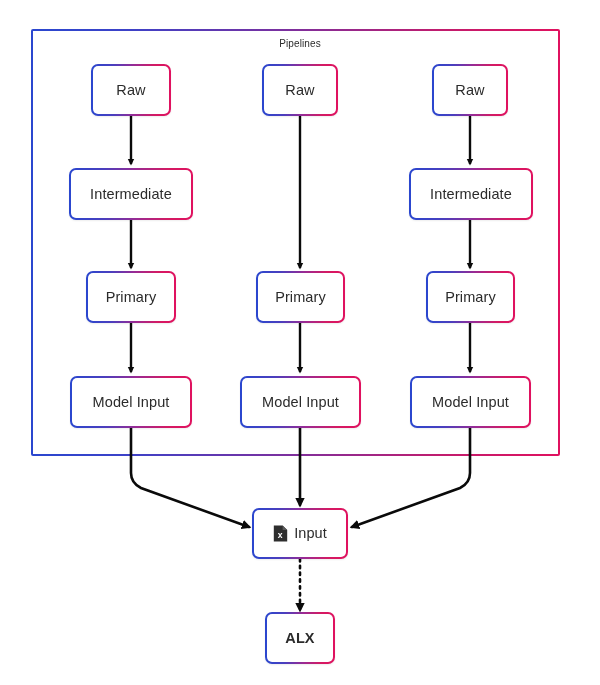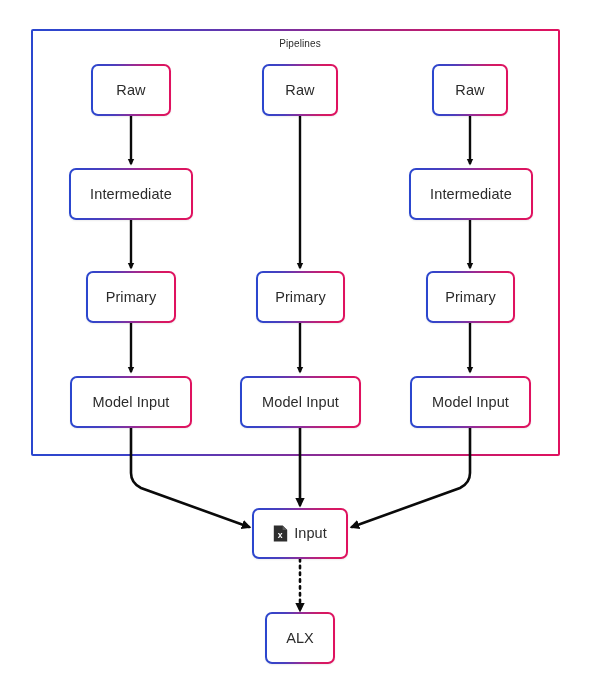--- a/index.html
+++ b/index.html
@@ -173,17 +173,17 @@
         <svg viewBox="0 0 15 17" width="15" height="17" xmlns="http://www.w3.org/2000/svg">
           <path d="M0.8,0.6 H9.6 L14.2,5.0 V16.4 H0.8 Z" fill="#2e2e2e"></path>
           <path d="M9.6,0.6 L14.2,5.0 H9.6 Z" fill="#5a5a5a"></path>
           <text x="7.2" y="13.0" font-family="'Liberation Sans', sans-serif" font-size="8.6" font-weight="bold" fill="#ffffff" text-anchor="middle">x</text>
         </svg>
       </span>
       <span class="node-label">Input</span>
     </span>
   </div>
 
-  <div class="node" style="left:265px; top:612px; width:70px; height:52px;">
+  <div class="node" style="left:265px; top:612px; width:70px; height:52px;font-weight:bold;">
     <span class="node-label">ALX</span>
   </div>
 
 </div>
 
 </body></html>

